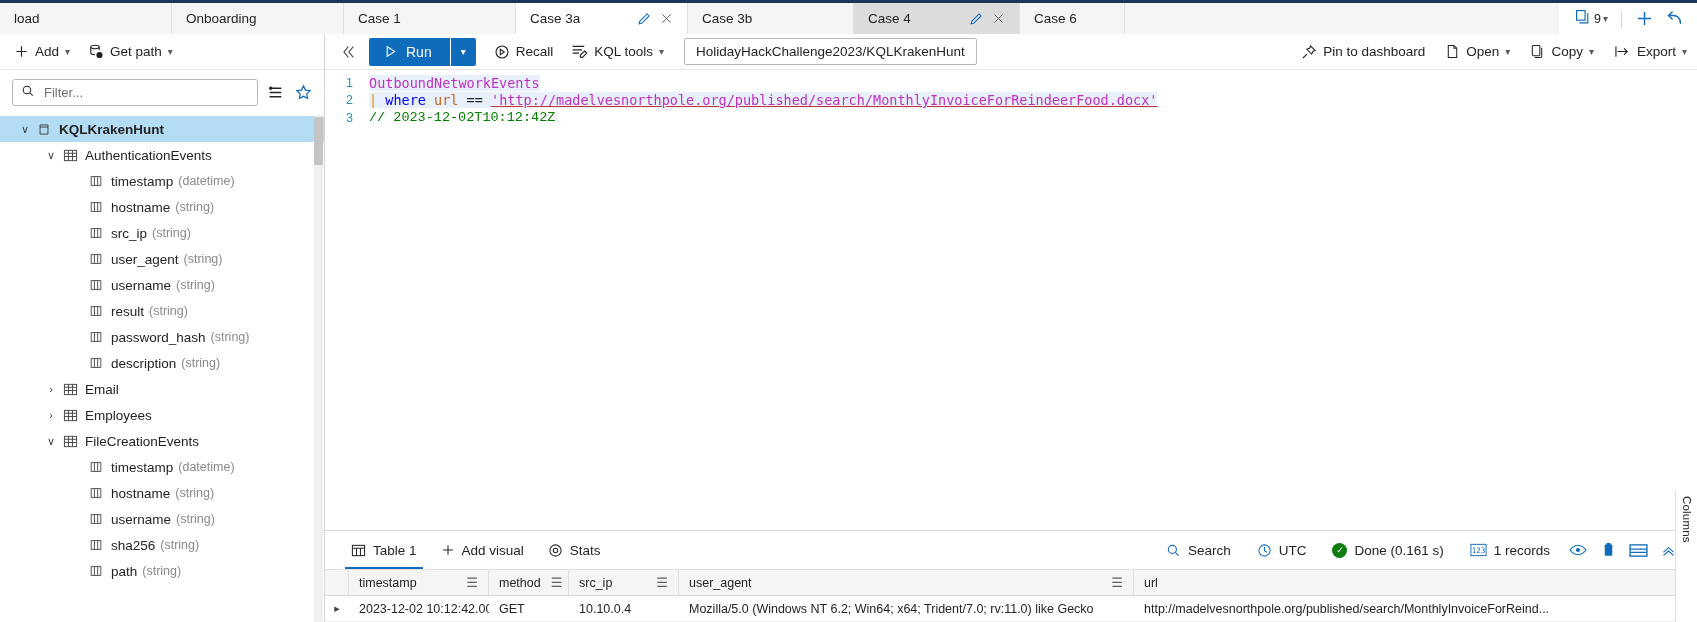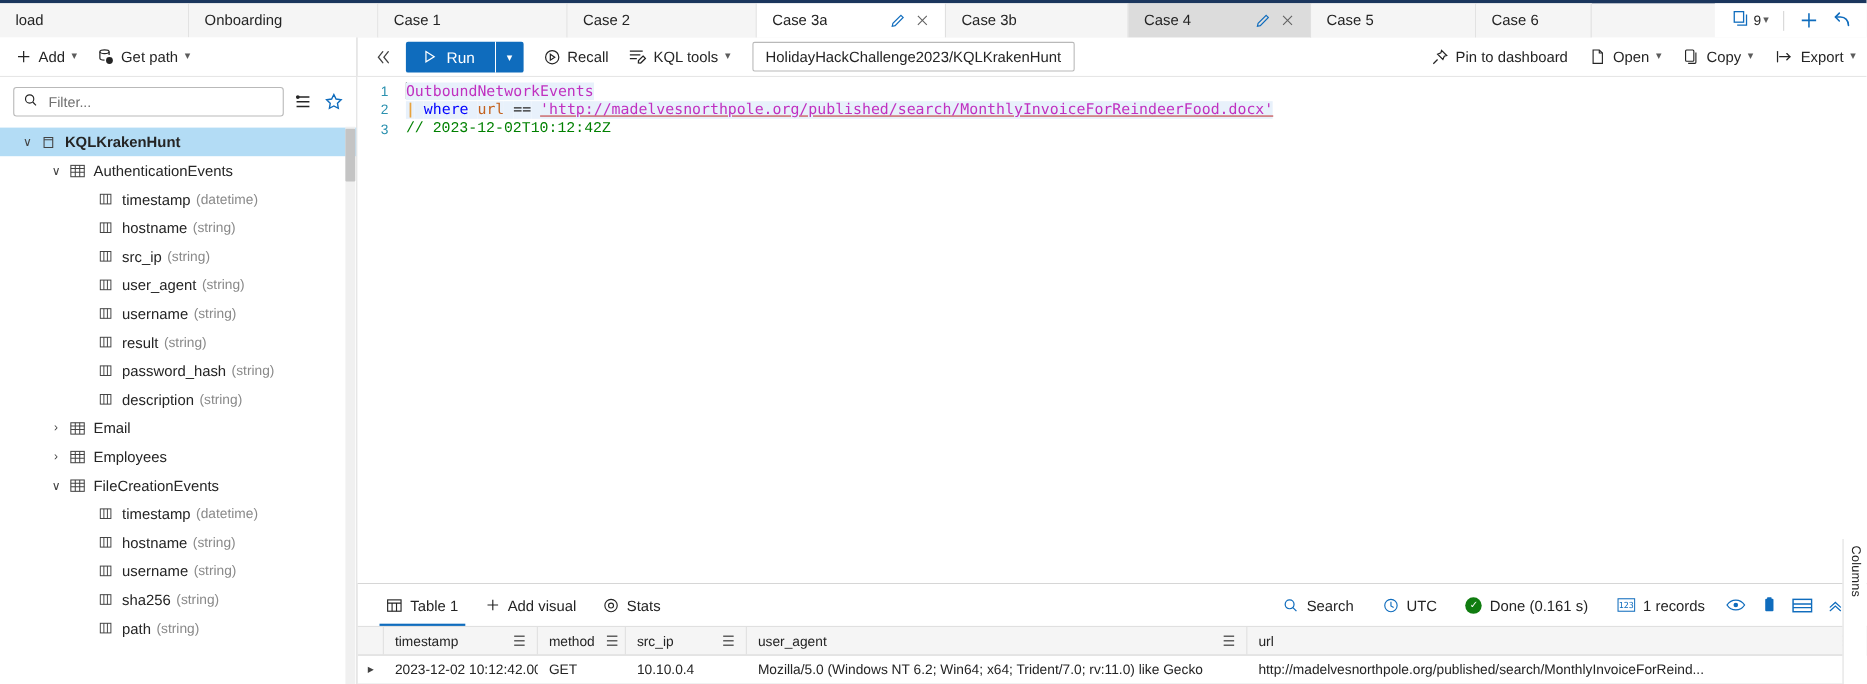--- a/index.html
+++ b/index.html
@@ -224,23 +224,20 @@
   <div class="tabstrip">
     <div class="tab w-wide">
       <span class="tab-label">load</span>
     </div>
     <div class="tab w-wide">
       <span class="tab-label">Onboarding</span>
     </div>
     <div class="tab w-wide">
       <span class="tab-label">Case 1</span>
     </div>
-    <div class="tab w-wide">
-      <span class="tab-label">Case 2</span>
-    </div>
     <div class="tab w-wide active">
       <span class="tab-label">Case 3a</span>
       <span class="tab-actions">
         <span class="ico-pencil">
           <svg width="14" height="14" viewBox="0 0 16 16" fill="none" stroke="currentColor" stroke-width="1.2">
             <path d="M11.5 2.2l2.3 2.3-8.4 8.4-3 .7.7-3z"></path>
           </svg>
         </span>
         <span class="ico-x">
           <svg width="13" height="13" viewBox="0 0 16 16" fill="none" stroke="currentColor" stroke-width="1.2">
@@ -259,23 +256,20 @@
           <svg width="14" height="14" viewBox="0 0 16 16" fill="none" stroke="currentColor" stroke-width="1.2">
             <path d="M11.5 2.2l2.3 2.3-8.4 8.4-3 .7.7-3z"></path>
           </svg>
         </span>
         <span class="ico-x">
           <svg width="13" height="13" viewBox="0 0 16 16" fill="none" stroke="currentColor" stroke-width="1.2">
             <path d="M3 3l10 10M13 3L3 13"></path>
           </svg>
         </span>
       </span>
-    </div>
-    <div class="tab" style="width:150px">
-      <span class="tab-label">Case 5</span>
     </div>
     <div class="tab" style="width:105px">
       <span class="tab-label">Case 6</span>
     </div>
 
     <div class="tab-right">
       <span class="tabcount">
         <span>
           <svg width="17" height="17" viewBox="0 0 16 16" fill="none" stroke="currentColor" stroke-width="1.1">
             <rect x="1.5" y="1.5" width="8" height="9"></rect>

